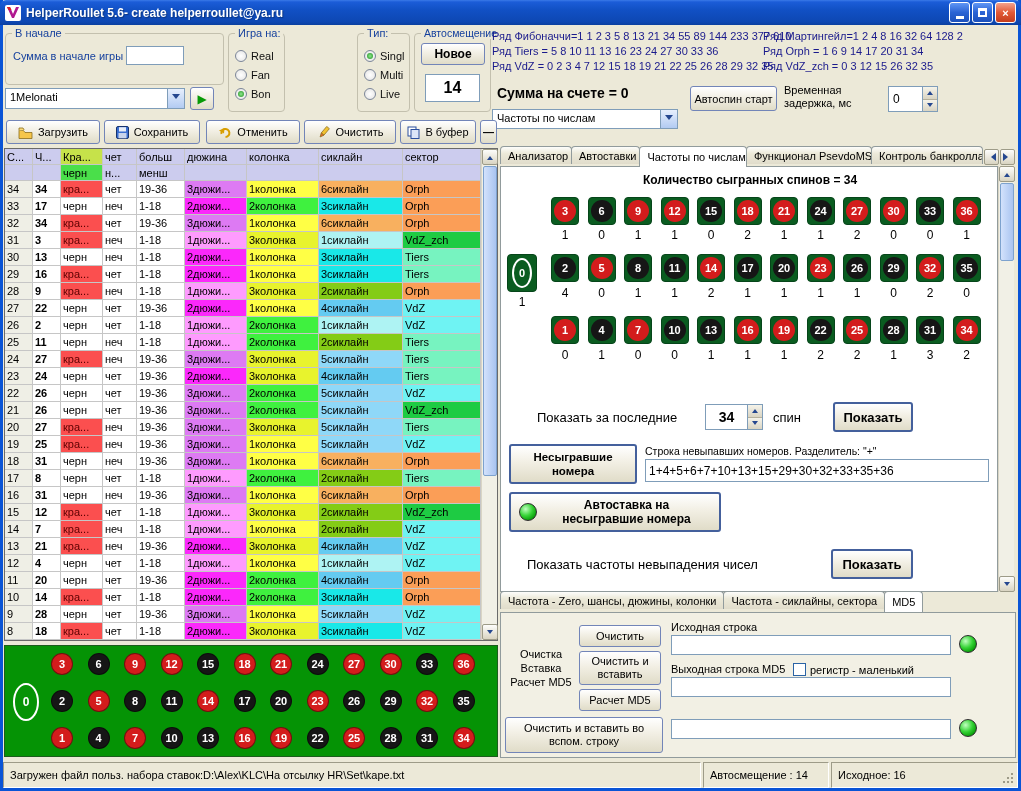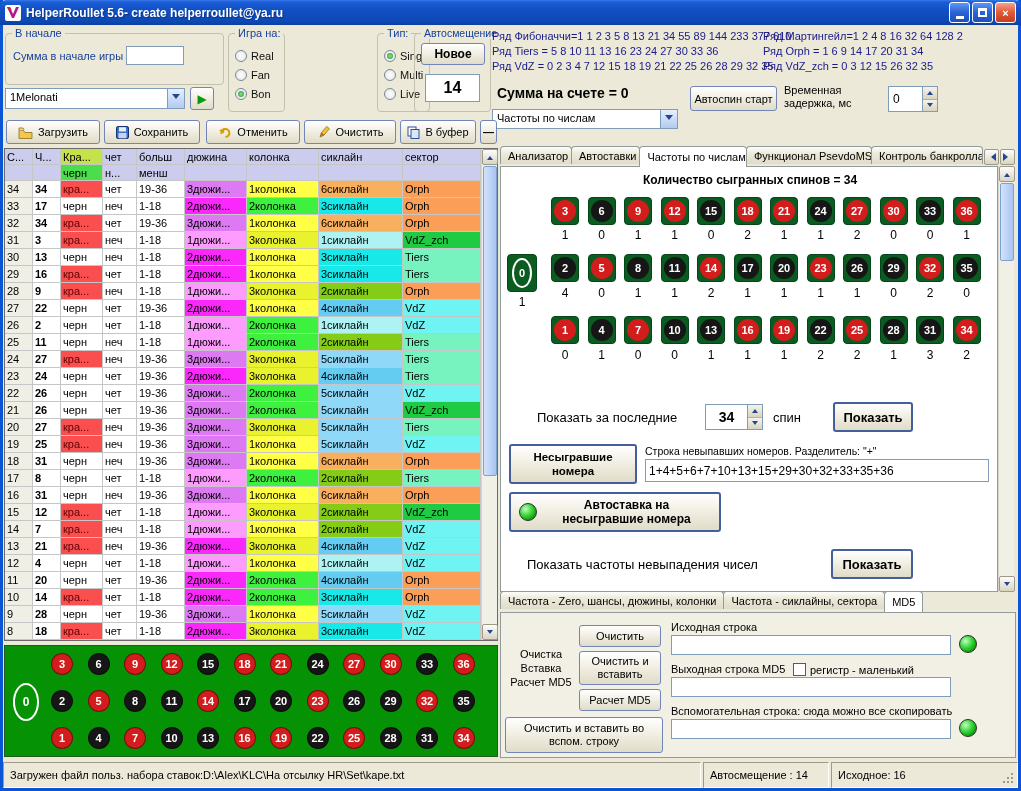--- a/index.html
+++ b/index.html
@@ -186,21 +186,21 @@
             <span class="rlbl">Fan</span>
           </div>
           <div class="radio" style="height: 19px;">
             <span class="rdot on"></span>
             <span class="rlbl">Bon</span>
           </div>
         </div>
     </div>
 
 
-    <div class="gb" style="left:357px;top:8px;width:53px;height:79px;margin-left:20px;">
+    <div class="gb" style="left:357px;top:8px;width:53px;height:79px;">
       <span class="gb-legend">Тип:</span>
       <div style="position:absolute;left:6px;top:12px;">
           <div class="radio" style="height: 19px;">
             <span class="rdot on"></span>
             <span class="rlbl">Singl</span>
           </div>
           <div class="radio" style="height: 19px;">
             <span class="rdot"></span>
             <span class="rlbl">Multi</span>
           </div>
@@ -894,21 +894,20 @@
 
       <div class="lbl blk" style="left:170px;top:8px;">Исходная строка</div>
       <input class="txt" style="left: 170px; top: 22px; width: 280px; height: 20px;" value="">
       <span class="led" style="position:absolute;left:458px;top:22px;"></span>
 
       <div class="lbl blk" style="left:170px;top:50px;">Выходная строка MD5</div>
       <span class="cb" style="left:292px;top:50px;"></span>
       <div class="lbl blk" style="left:309px;top:51px;">регистр  - маленький</div>
       <input class="txt" style="left: 170px; top: 64px; width: 280px; height: 20px;" value="">
 
-      <div class="lbl blk" style="left:170px;top:92px;">Вспомогательная строка: сюда можно все скопировать</div>
       <input class="txt" style="left: 170px; top: 106px; width: 280px; height: 20px;" value="">
       <span class="led" style="position:absolute;left:458px;top:106px;"></span>
     </div>
   </div>
 
   <div class="statusbar">
     <div class="ssec" style="width:698px;">Загружен файл польз. набора ставок:D:\Alex\KLC\На отсылку HR\Set\kape.txt</div>
     <div class="ssec" style="width:126px;">Автосмещение : 14</div>
     <div class="ssec" style="flex:1;margin-right:0;">Исходное: 16</div>
     <div class="grip"></div>

